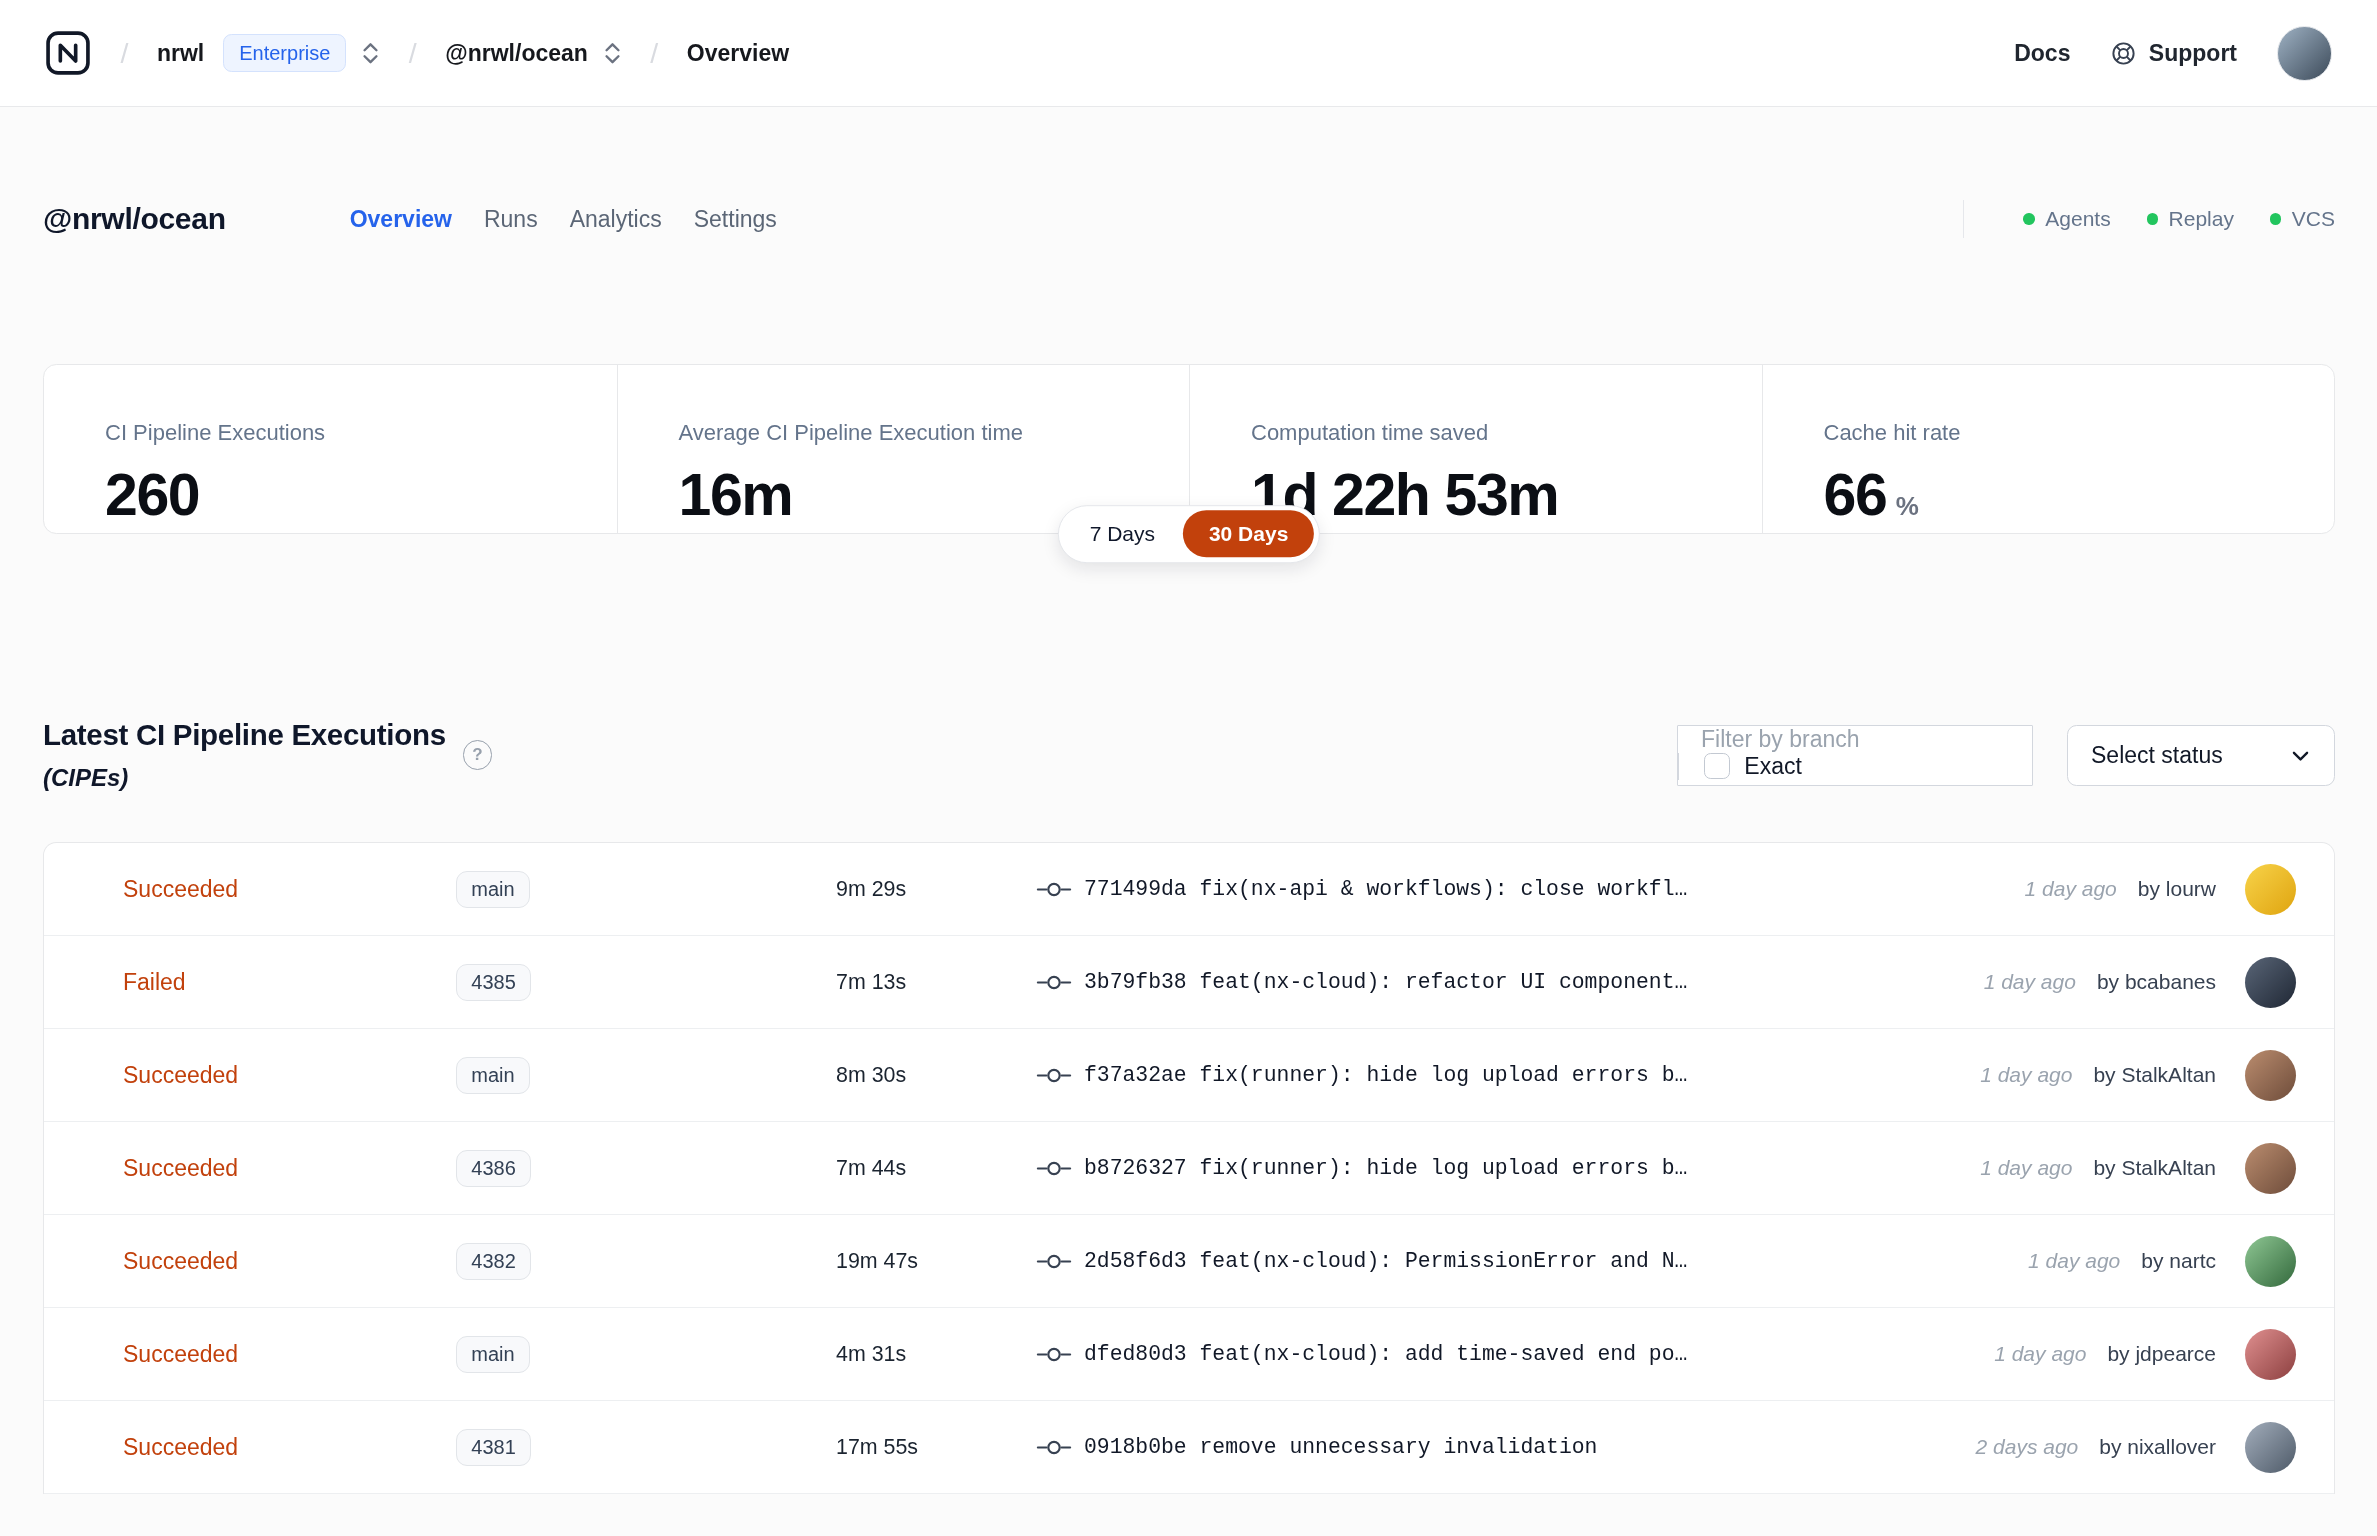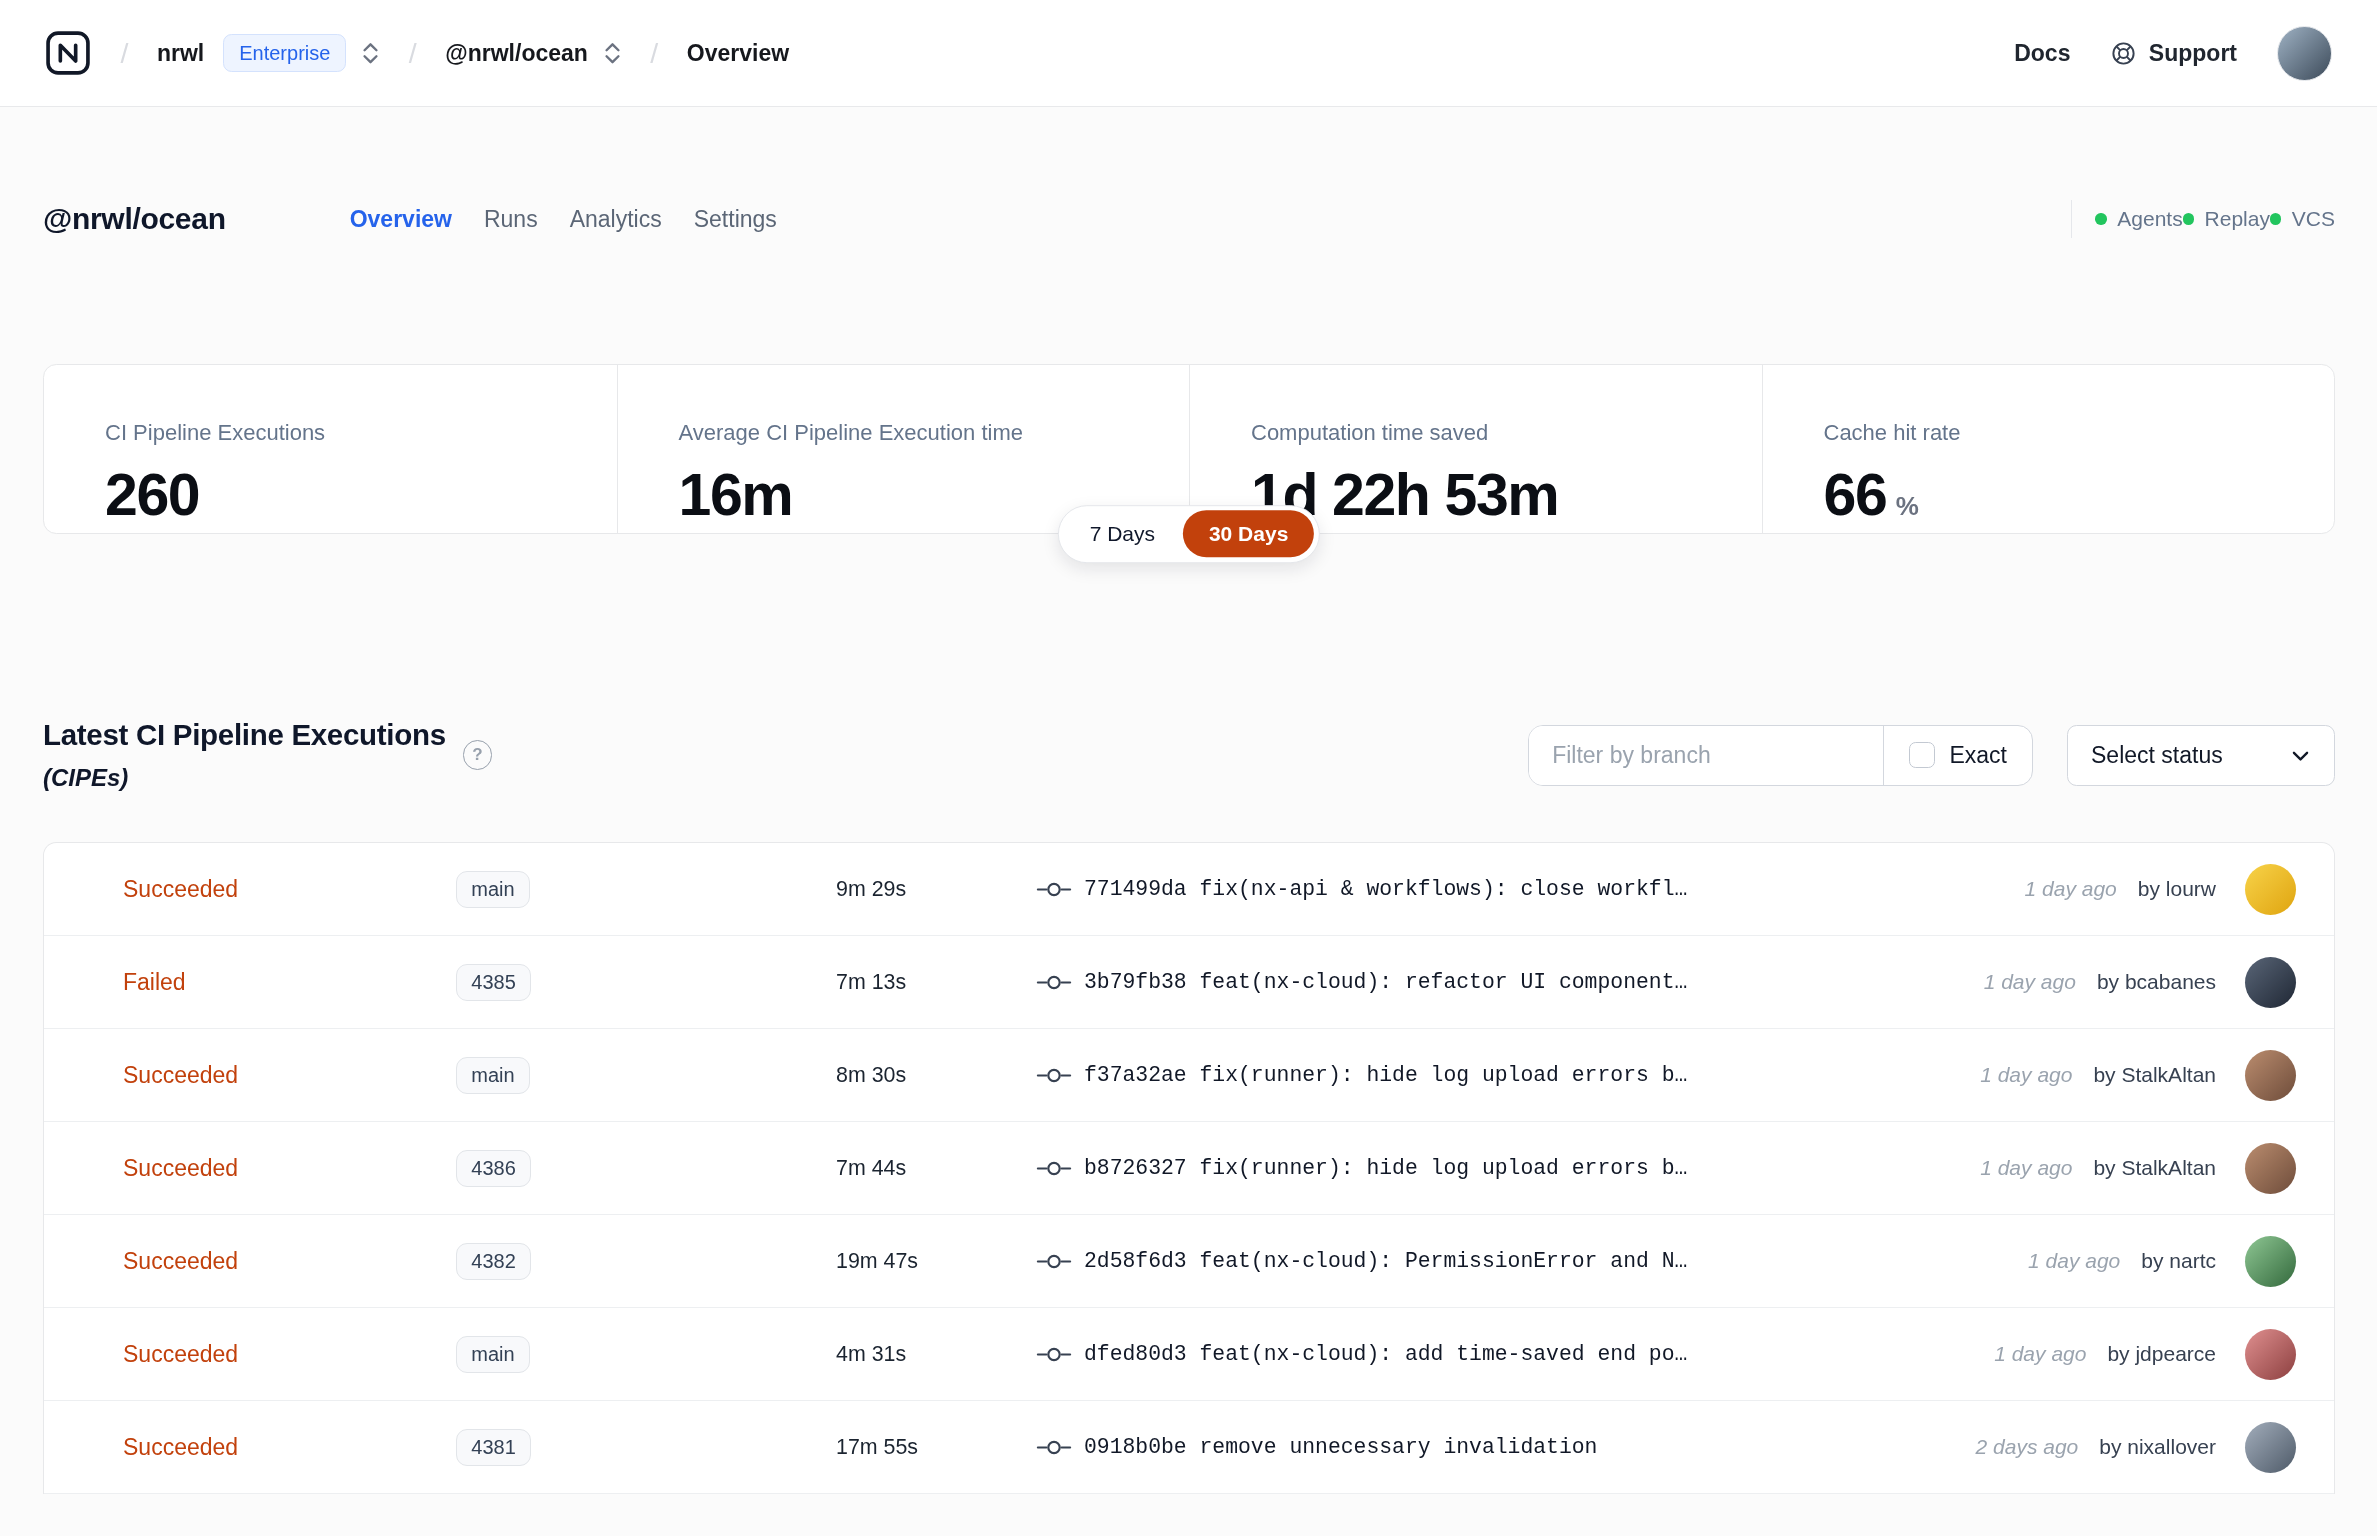--- a/index.html
+++ b/index.html
@@ -40,21 +40,21 @@
 
   
   .container { padding: 0 43px; }
 
   
   .ws-header { display: flex; align-items: center; margin-top: 93px; }
   .ws-title { font-size: 30px; font-weight: 700; color: #0f172a; letter-spacing: -0.3px; }
   .tabs { display: flex; align-items: center; gap: 32px; margin-left: 124px; }
   .tab { font-size: 23px; font-weight: 500; color: #5b6676; cursor: pointer; }
   .tab.active { color: #2563eb; font-weight: 600; }
-  .indicators { margin-left: auto; display: flex; align-items: center; }
+  .indicators { margin-left: auto; display: flex; align-items: center; gap: 36px; }
   .v-divider { width: 1px; height: 38px; background: #e5e7eb; margin-right: 23px; }
   .indicator { display: flex; align-items: center; gap: 10.5px; cursor: pointer; }
   .indicator .ind-dot { width: 11.4px; height: 11.4px; border-radius: 50%; background: #22c55e; }
   .indicator .ind-label { font-size: 21px; color: #64748b; }
 
   
   .stats-wrap { position: relative; margin-top: 126px; }
   .stats-card {
     display: grid; grid-template-columns: repeat(4, 1fr);
     background: #ffffff; border: 1px solid #e7e8ea; border-radius: 13.3px;
@@ -86,21 +86,21 @@
   .cipe-subtitle { font-size: 24px; font-weight: 600; font-style: italic; color: #0f172a; }
   .help-icon {
     width: 29.5px; height: 29.5px; margin-left: 17px;
     border: 1.9px solid #97a0ac; border-radius: 50%;
     color: #97a0ac; font-size: 17px; font-weight: 700;
     display: grid; place-items: center; cursor: pointer;
   }
   .cipe-controls { margin-left: auto; display: flex; align-items: center; gap: 34px; }
   .filter-group {
     display: flex; align-items: stretch; height: 61px;
-    border: 1px solid #d3d7de; border-radius: 15px; background: #ffffff; overflow: hidden;
+    border: 1px solid #d3d7de; border-radius: 1px; background: #ffffff; overflow: hidden; flex-direction: column;
   }
   .filter-input {
     width: 354px; border: none; outline: none; padding: 0 23px;
     font-size: 23px; font-family: "Liberation Sans", sans-serif; color: #111827;
   }
   .filter-input::placeholder { color: #9aa3ae; }
   .exact-seg { display: flex; align-items: center; gap: 14.3px; padding: 0 25px; border-left: 1px solid #d3d7de; }
   .checkbox { width: 26px; height: 26px; border: 1.4px solid #c3c9d2; border-radius: 6.7px; background: #fff; cursor: pointer; }
   .exact-label { font-size: 23px; color: #111827; }
   .select-btn {

